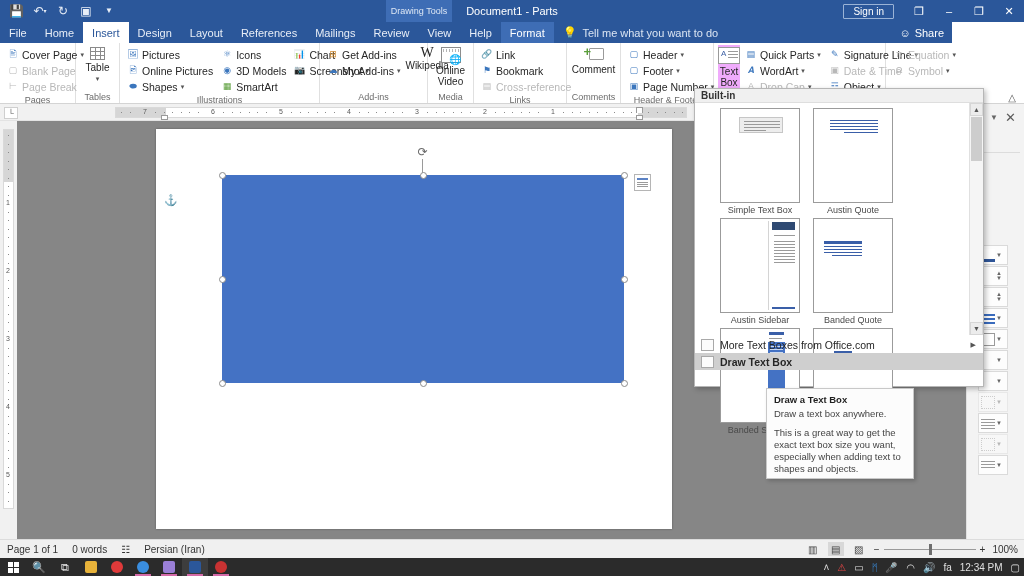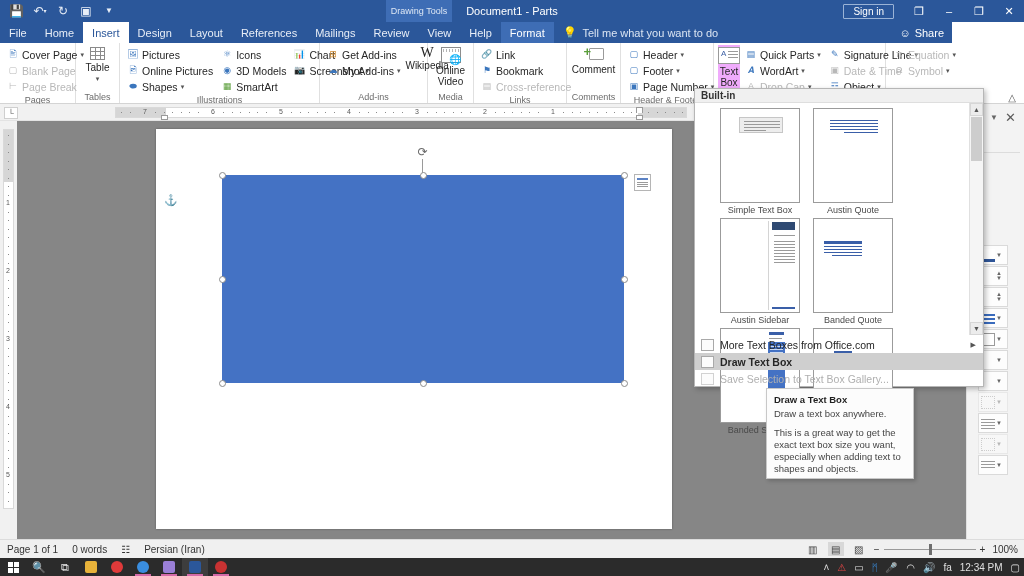--- a/index.html
+++ b/index.html
@@ -970,24 +970,20 @@
     <div class="gal-menu">
       <div class="gmi">
         <span class="gico"></span>
         <span>More Text Boxes from Office.com</span>
         <span class="arr">▶</span>
       </div>
       <div class="gmi hl">
         <span class="gico"></span>
         <span>Draw Text Box</span>
       </div>
-      <div class="gmi dim">
-        <span class="gico"></span>
-        <span>Save Selection to Text Box Gallery...</span>
-      </div>
     </div>
   </div>
 
   <div class="tooltip">
     <div class="tt-title">Draw a Text Box</div>
     <div>Draw a text box anywhere.</div>
     <div class="tt-body2">This is a great way to get the exact text box size you want, especially when adding text to shapes and objects.</div>
   </div>
 
   <div class="statusbar">

